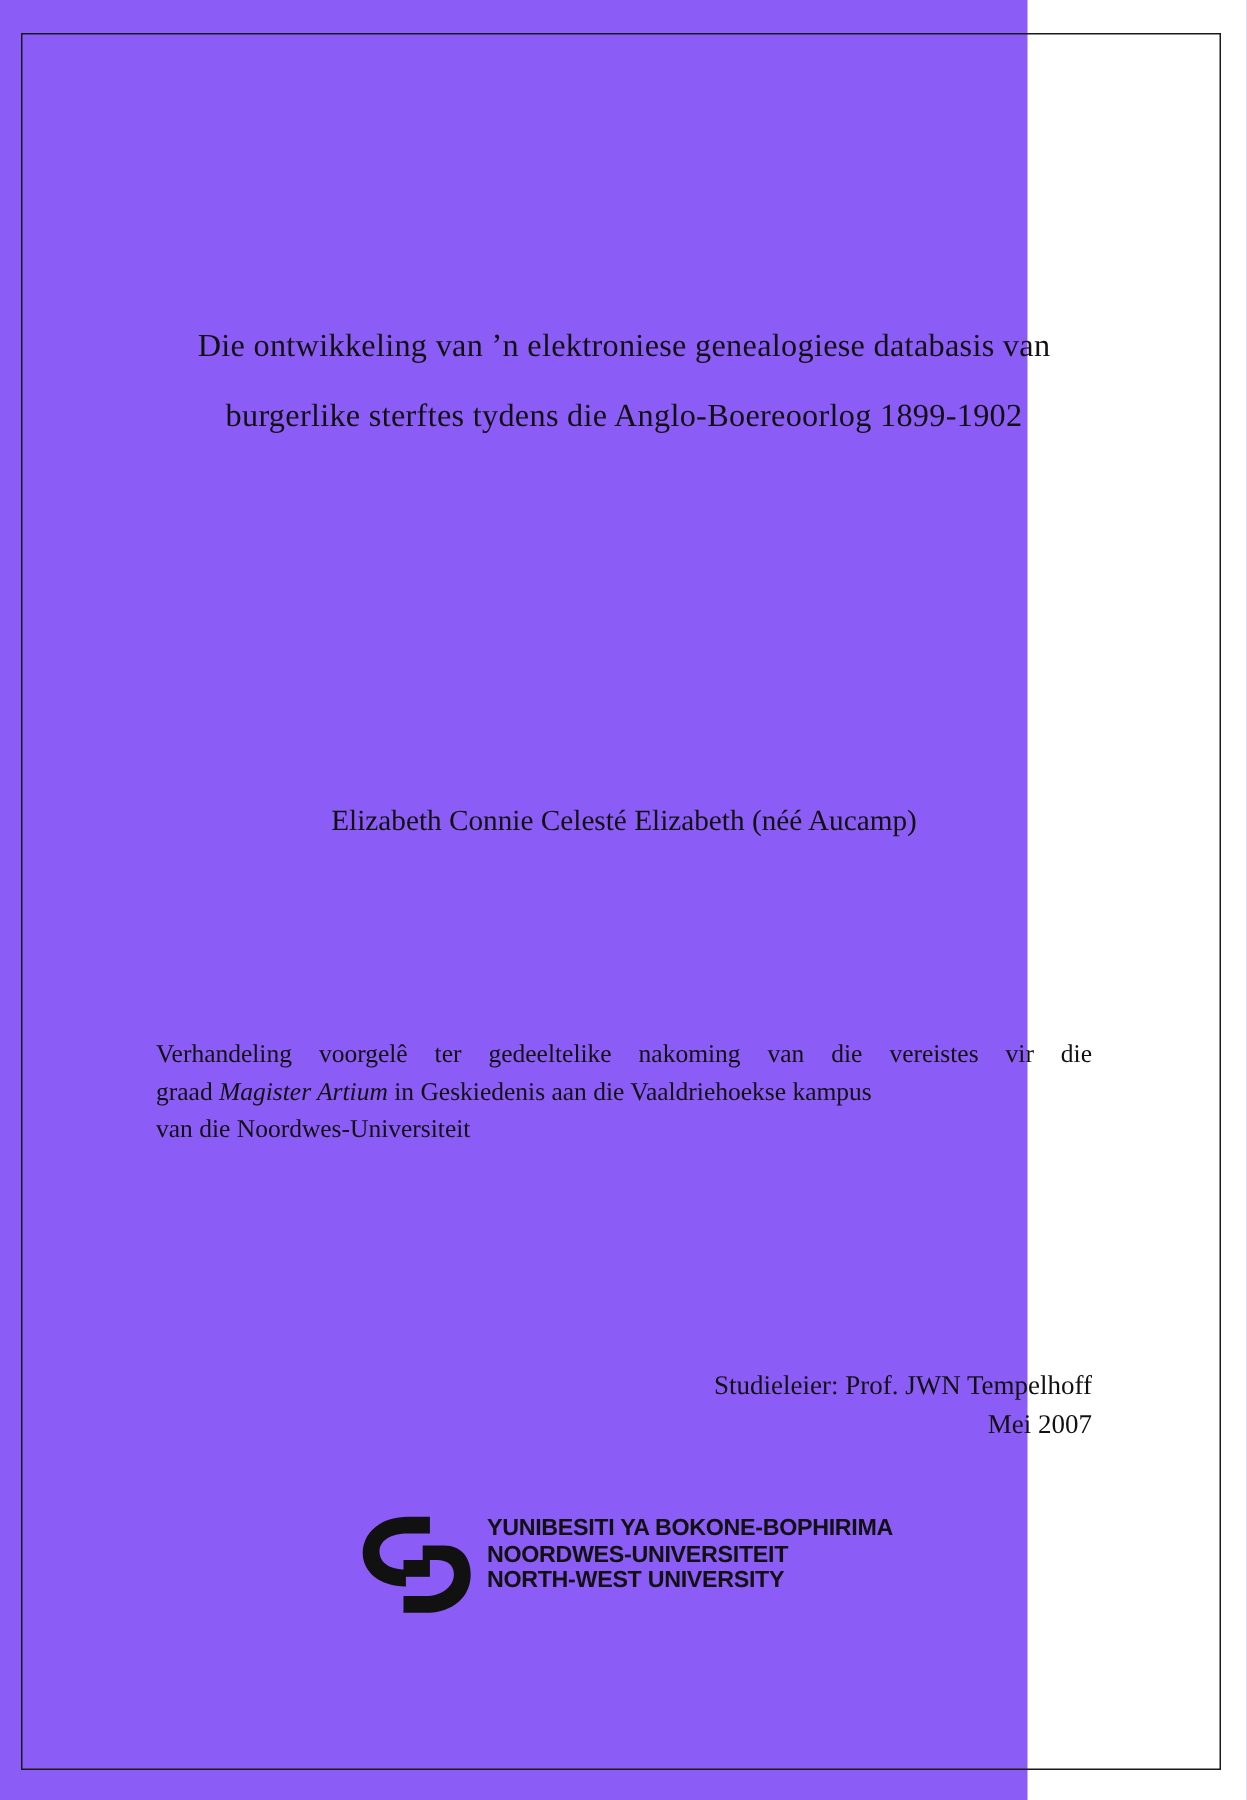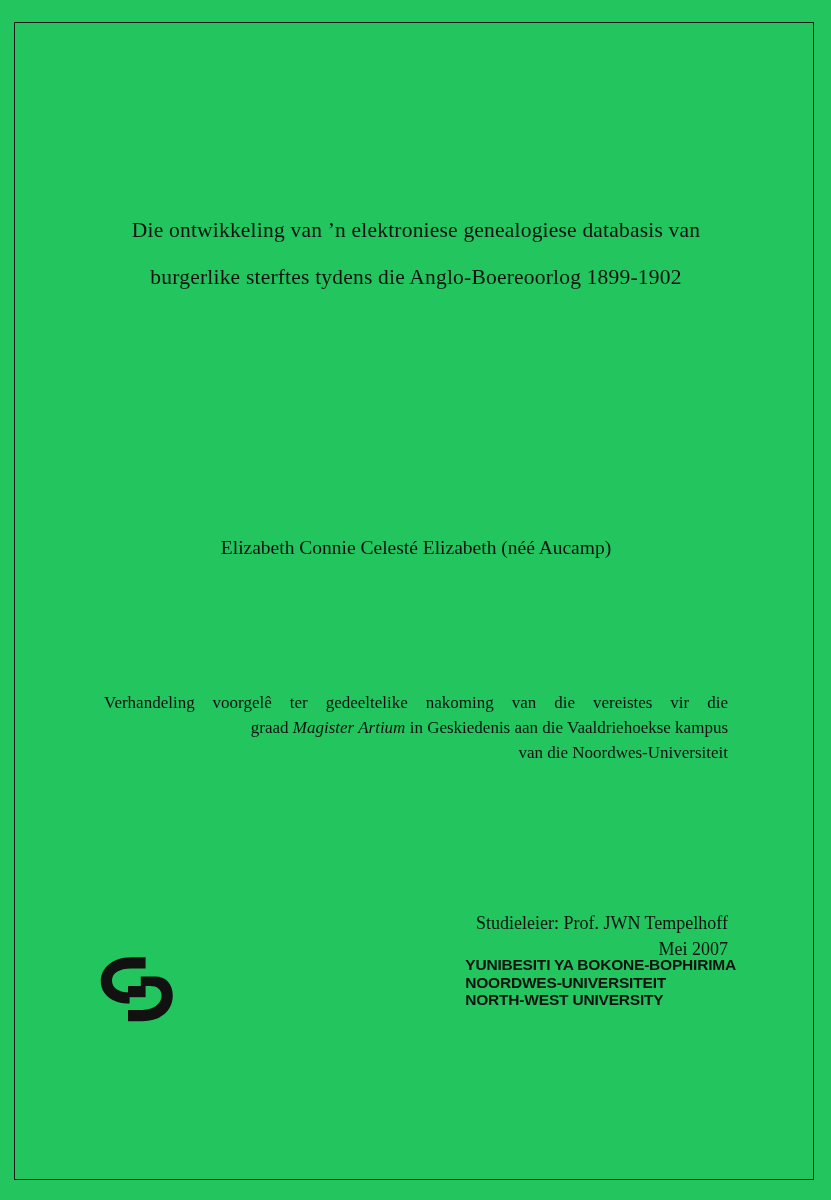--- a/index.html
+++ b/index.html
@@ -9,23 +9,23 @@
   }
   body {
     width: 831px;
     height: 1200px;
     font-family: "Liberation Serif", serif;
     color: #111111;
     overflow: hidden;
   }
   .page {
     position: relative;
-    width: 831px;
+    width: 685px;
     height: 1200px;
-    background: #22c55e;
+    background: #8b5cf6;
   }
   
   .sheet-border {
     position: absolute;
     left: 14px;
     top: 22px;
     width: 800px;
     height: 1158px;
     border: 1.5px solid #1a1a1a;
     box-sizing: border-box;
@@ -74,41 +74,41 @@
     left: 8px;
     width: 624px;
     font-size: 17px;
     line-height: 25px;
   }
   .statement .just {
     text-align: justify;
     text-align-last: justify;
   }
   .statement .rest {
-    text-align: right;
+    text-align: left;
   }
   .statement em {
     font-style: italic;
   }
   .supervisor {
     position: absolute;
     top: 888px;
     left: 8px;
     width: 624px;
     font-size: 18px;
     line-height: 26px;
     text-align: right;
   }
   .logo-wrap {
     position: absolute;
-    top: 930px;
+    top: 984px;
     left: 0;
     width: 640px;
     display: flex;
-    justify-content: space-between;
+    justify-content: center;
     align-items: flex-start;
   }
   .logo-mark {
     width: 80px;
     height: 72px;
     margin-right: 8px;
     margin-top: 2px;
     flex: 0 0 auto;
   }
   .logo-text {

